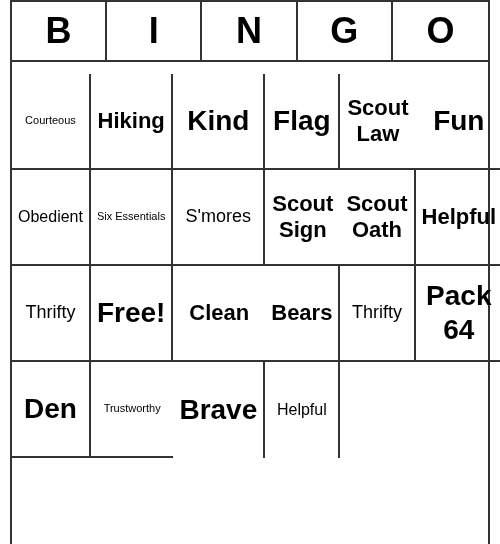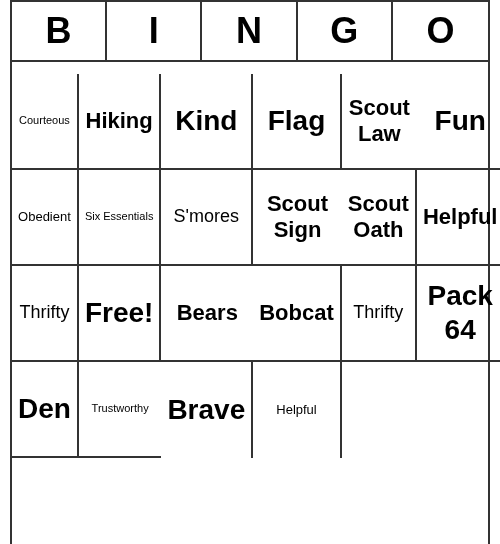--- a/index.html
+++ b/index.html
@@ -61,21 +61,21 @@
       font-weight: bold;
     }
     .size-lg {
       font-size: 22px;
       font-weight: bold;
     }
     .size-md {
       font-size: 18px;
     }
     .size-sm {
-      font-size: 13px;
+      font-size: 16px;
     }
     .size-xs {
       font-size: 11px;
     }
   </style>
 </head>
 <body>
 
 <div class="bingo-card">
   <div class="bingo-header">
@@ -122,24 +122,24 @@
       <div class="bingo-cell">
         <span class="cell-text size-lg">Helpful</span>
       </div>
       <div class="bingo-cell">
         <span class="cell-text size-md">Thrifty</span>
       </div>
       <div class="bingo-cell">
         <span class="cell-text size-xl">Free!</span>
       </div>
       <div class="bingo-cell">
-        <span class="cell-text size-lg">Bears</span>
+        <span class="cell-text size-lg">Clean</span>
       </div>
       <div class="bingo-cell">
-        <span class="cell-text size-lg">Bobcat</span>
+        <span class="cell-text size-lg">Bears</span>
       </div>
       <div class="bingo-cell">
         <span class="cell-text size-md">Thrifty</span>
       </div>
       <div class="bingo-cell">
         <span class="cell-text size-xl">Pack 64</span>
       </div>
       <div class="bingo-cell">
         <span class="cell-text size-xl">Den</span>
       </div>

